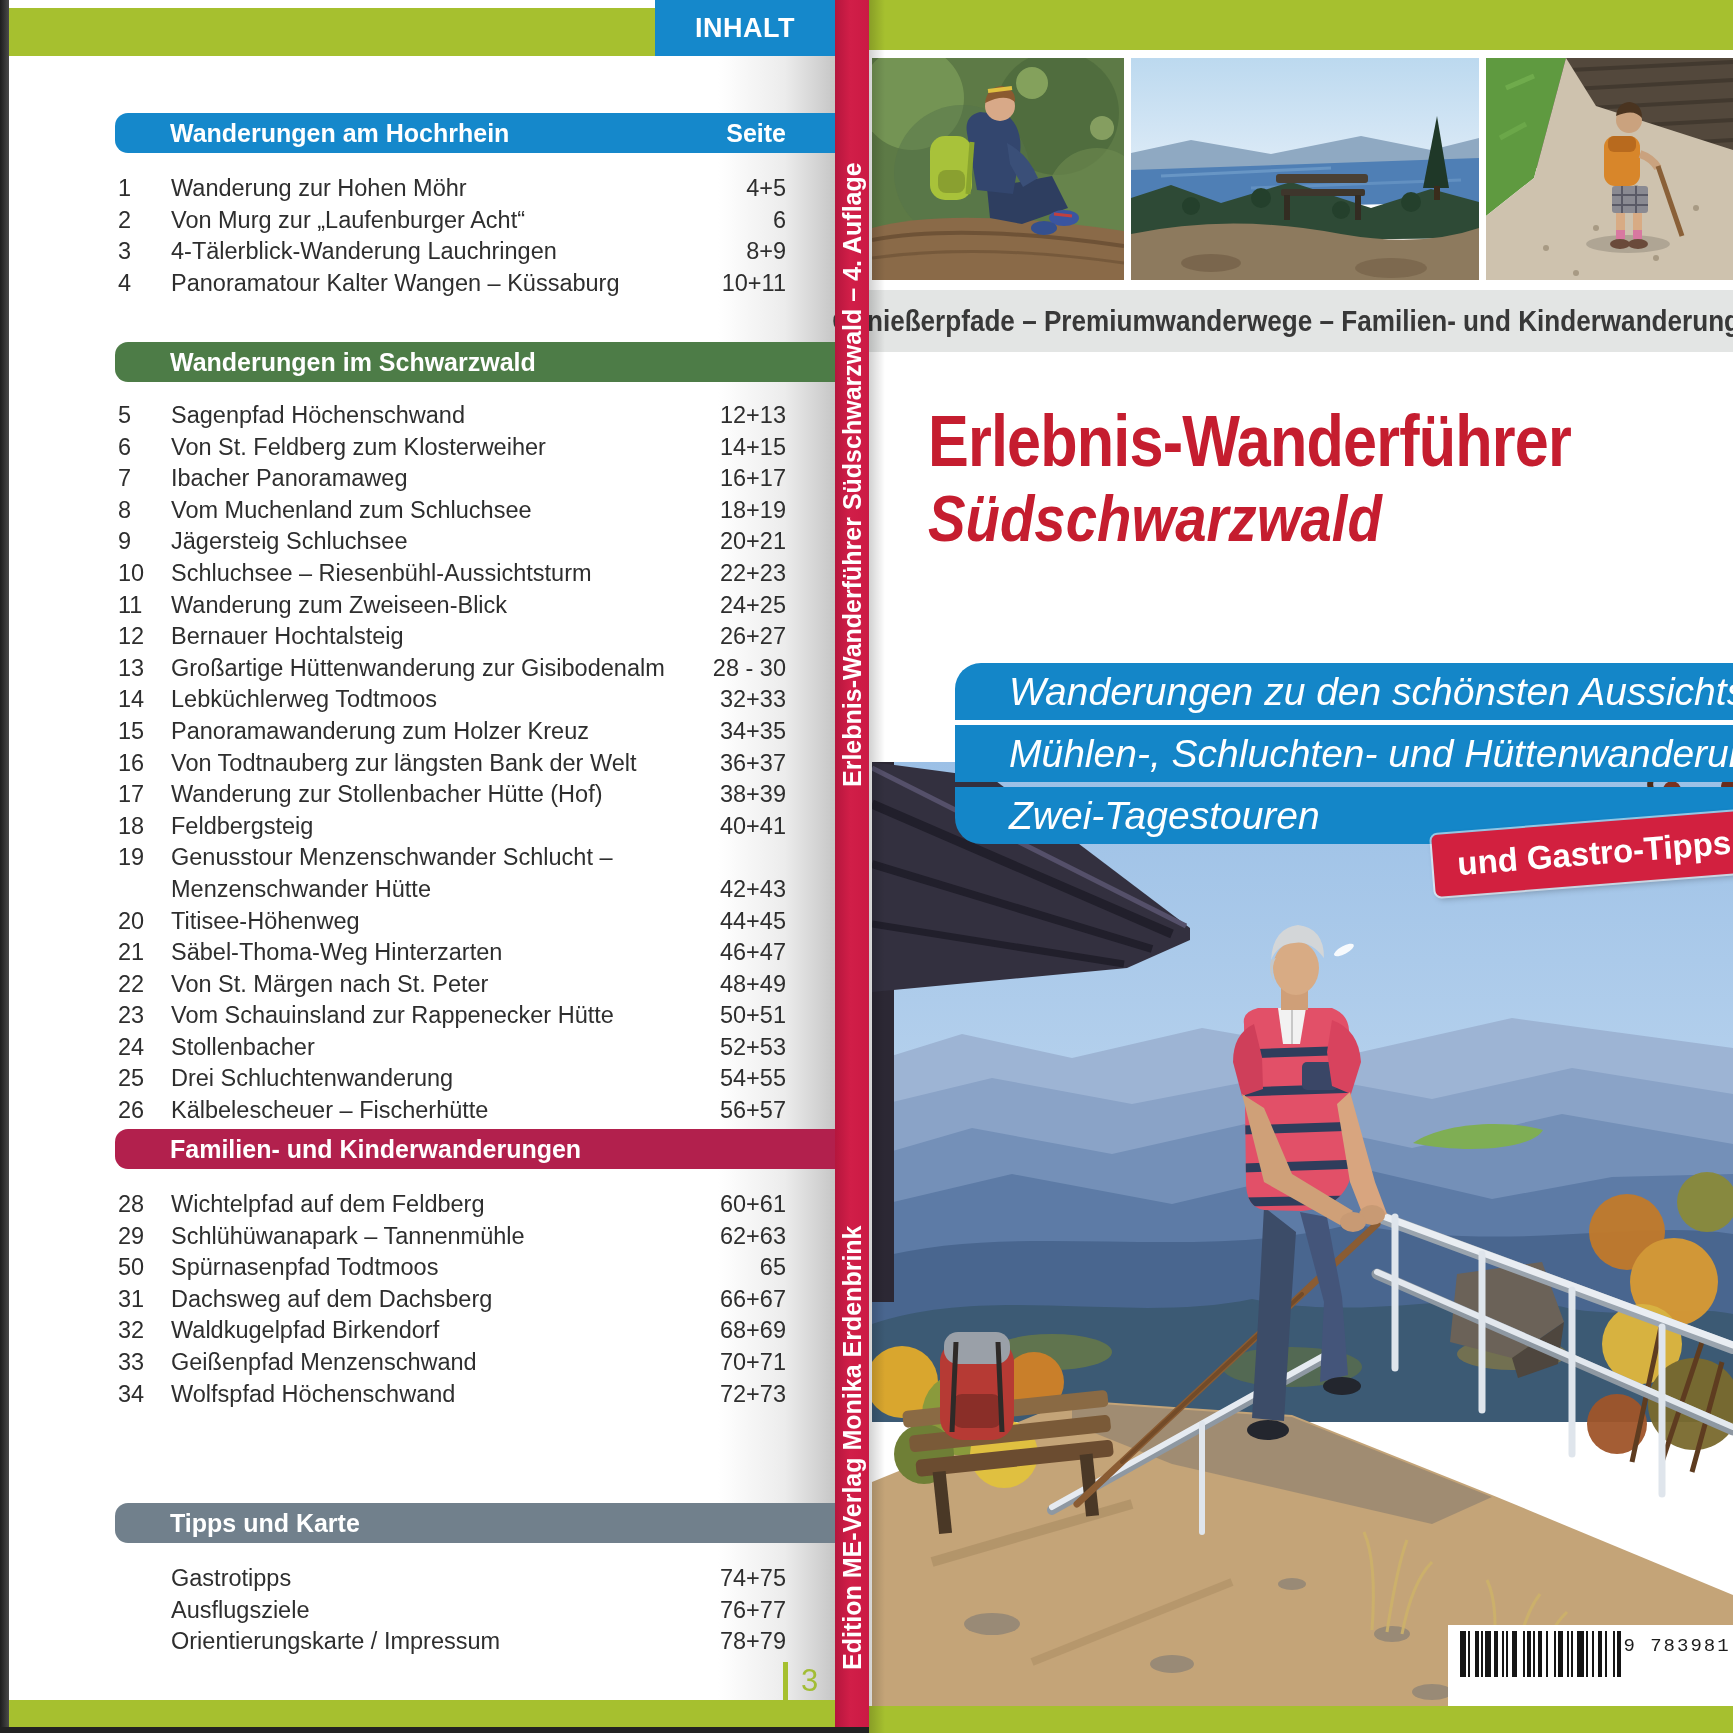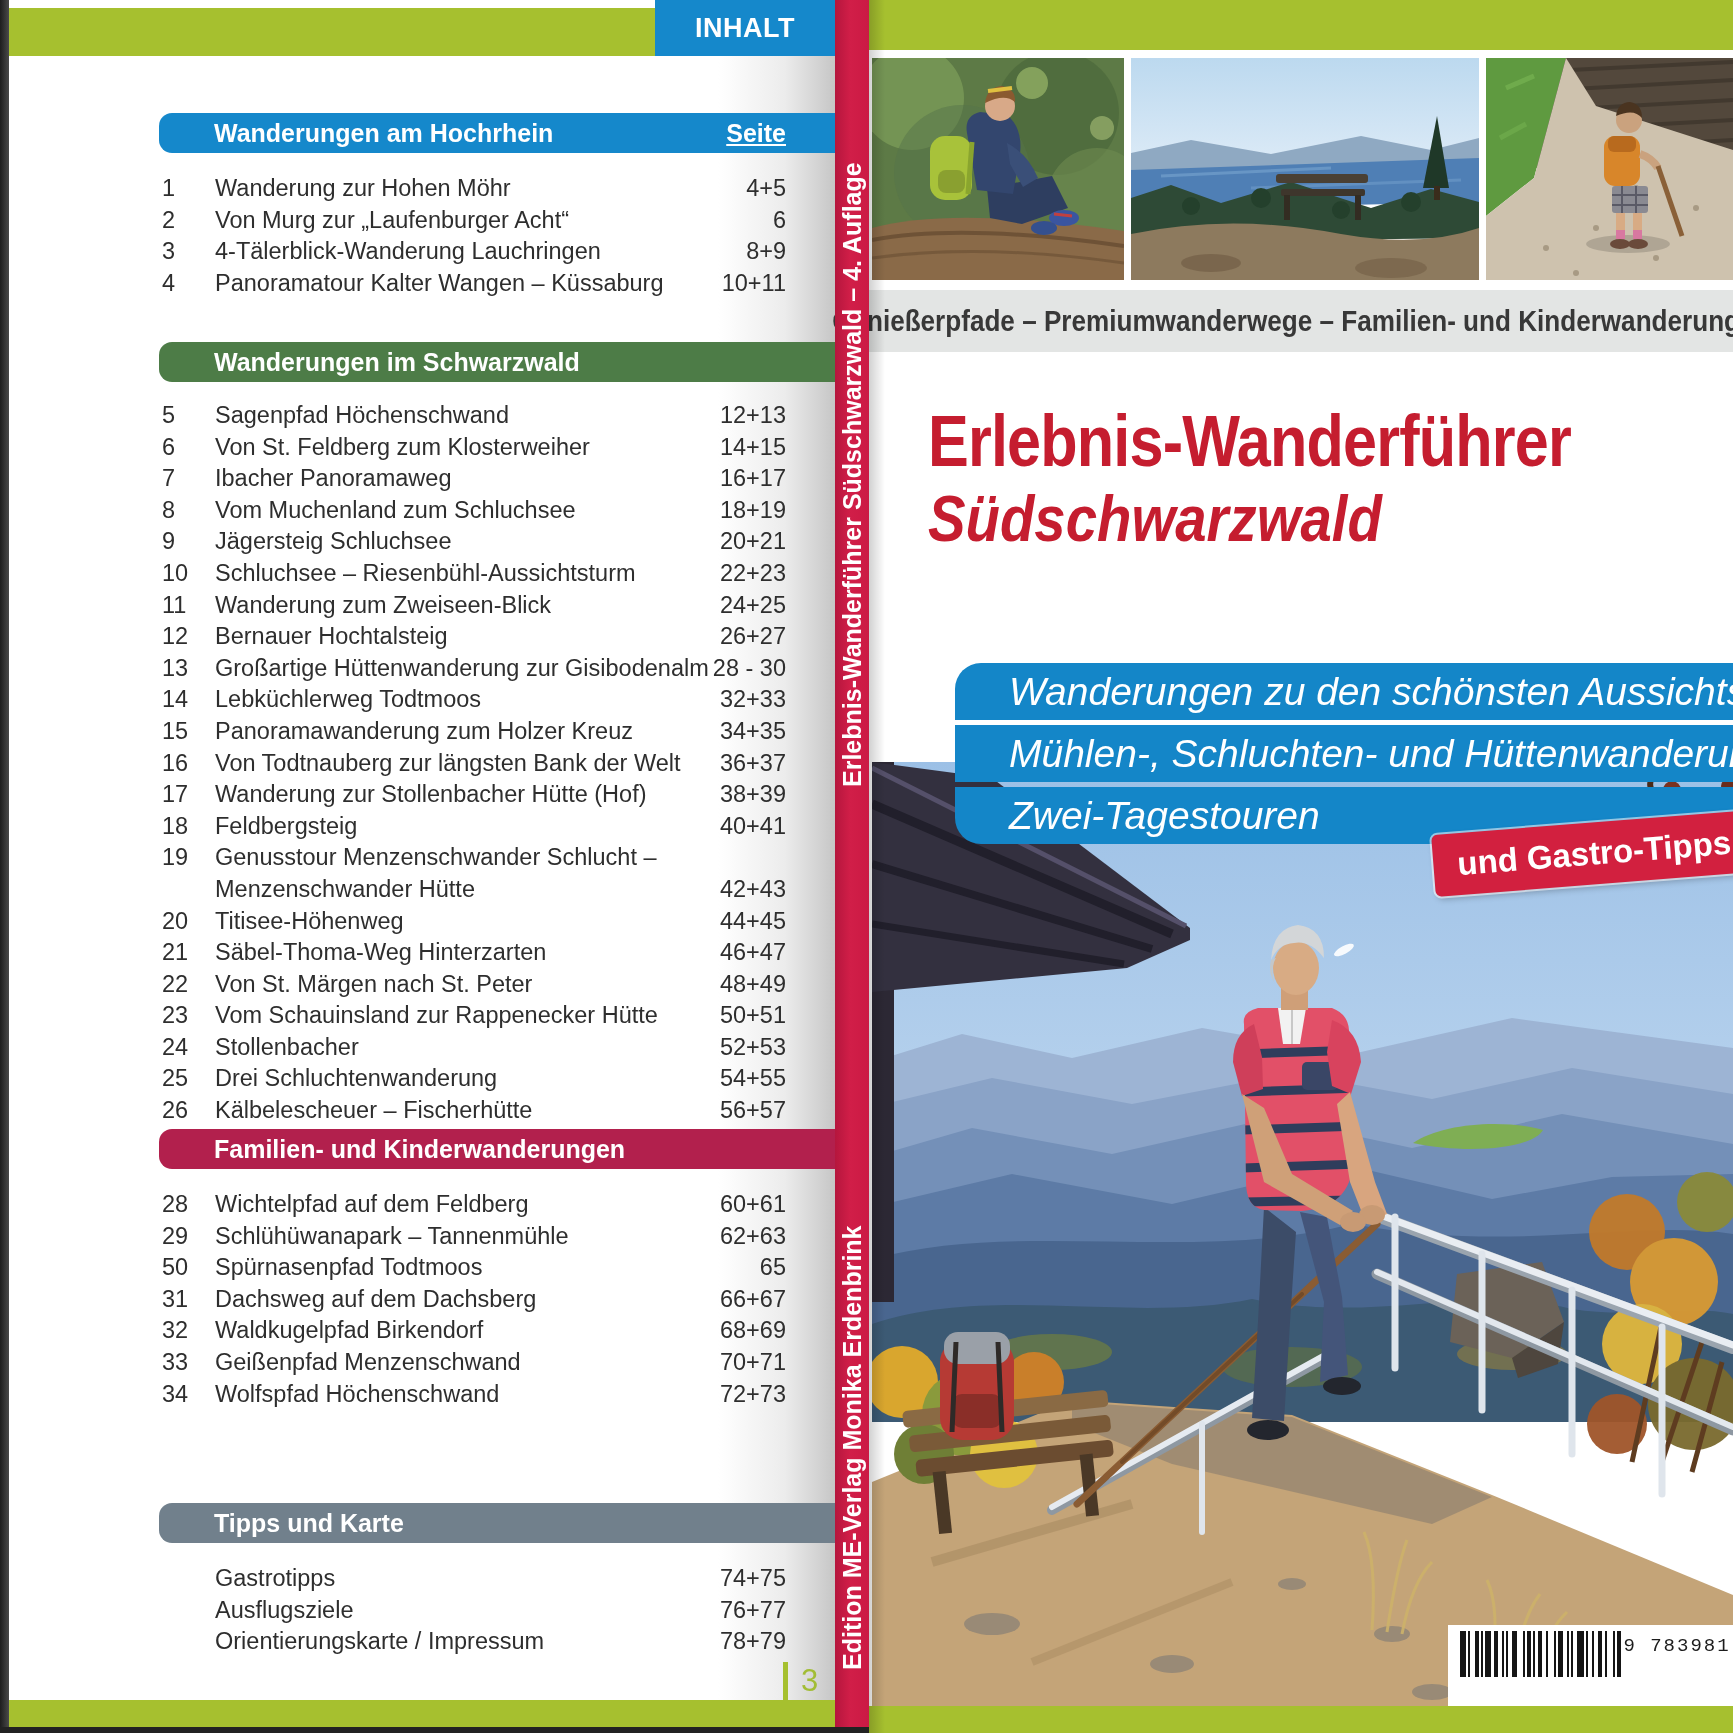--- a/index.html
+++ b/index.html
@@ -12,27 +12,27 @@
              background:linear-gradient(90deg,#ffffff 0%,#ffffff 86%,#ececec 94%,#c6c6c6 100%);}
   .edge-left{position:absolute;left:0;top:0;width:9px;height:1733px;
              background:linear-gradient(90deg,#1d1d1d,#4a4a4a);}
   .edge-bottom{position:absolute;left:0;top:1727px;width:869px;height:6px;background:#222;z-index:9;}
   .top-green{position:absolute;left:9px;top:8px;width:646px;height:48px;background:#a6c02f;}
   .inhalt-box{position:absolute;left:655px;top:0;width:180px;height:56px;background:#1588cb;
               color:#fff;font-weight:bold;font-size:27px;display:flex;align-items:center;justify-content:center;
               letter-spacing:.5px;}
   .bottom-green-left{position:absolute;left:9px;top:1700px;width:826px;height:27px;background:#a6c02f;}
 
-  .toc-section{position:absolute;left:0;width:835px;padding-left:44px;}
+  .toc-section{position:absolute;left:0;width:835px;}
   .s1{top:113px;} .s2{top:342px;} .s3{top:1129px;} .s4{top:1503px;}
   .band{position:relative;margin-left:115px;height:40px;line-height:40px;border-radius:13px 0 0 13px;
         color:#fff;font-weight:bold;font-size:25px;padding-left:55px;}
   .band-blue{background:#1588cb;} .band-green{background:#4d7c47;}
   .band-red{background:#b2204d;}  .band-gray{background:#71808c;}
-  .band .seite{position:absolute;right:49px;top:0;text-decoration:underline;}
+  .band .seite{position:absolute;right:49px;top:0;}
   .toc-rows{margin-left:115px;margin-right:0;padding-right:49px;}
   .m1{margin-top:20px;} .m2{margin-top:18px;} .m3{margin-top:20px;} .m4{margin-top:20px;}
   .toc-row{display:flex;height:31.6px;line-height:31.6px;font-size:23.5px;color:#2e2e2e;}
   .toc-num{flex:0 0 56px;padding-left:3px;}
   .toc-title{white-space:nowrap;}
   .toc-pages{margin-left:auto;}
 
   .footer-page{position:absolute;left:783px;top:1662px;display:flex;align-items:center;gap:13px;}
   .footer-bar{width:5px;height:38px;background:#a6c02f;}
   .footer-num{color:#a2bd35;font-size:31px;}

